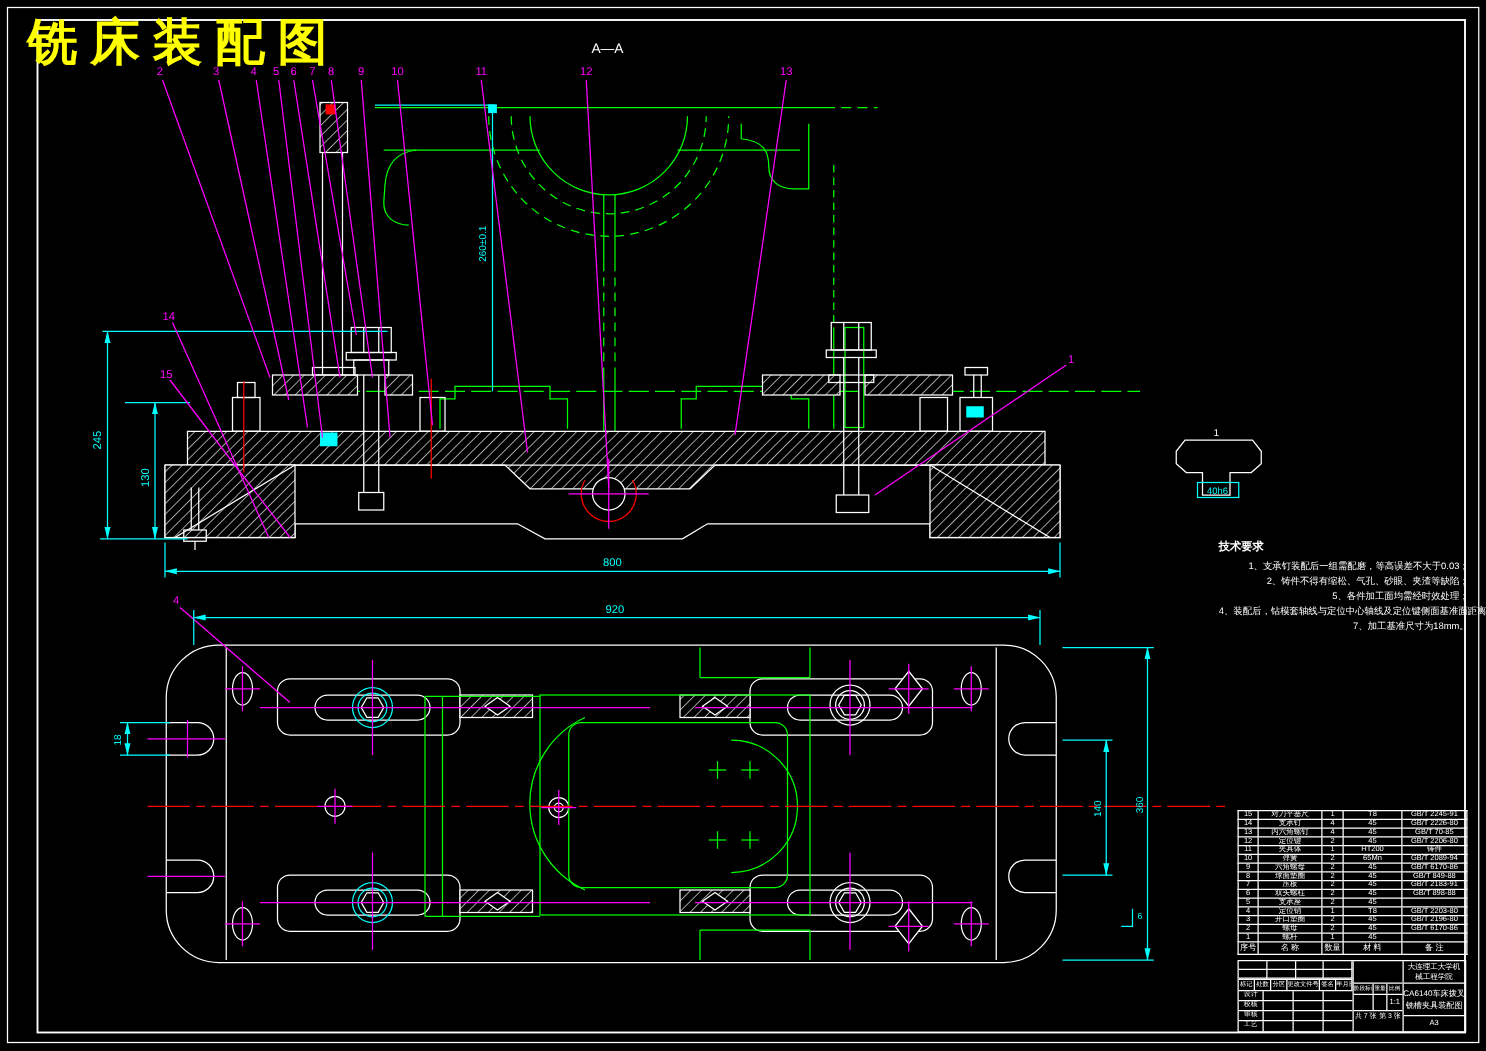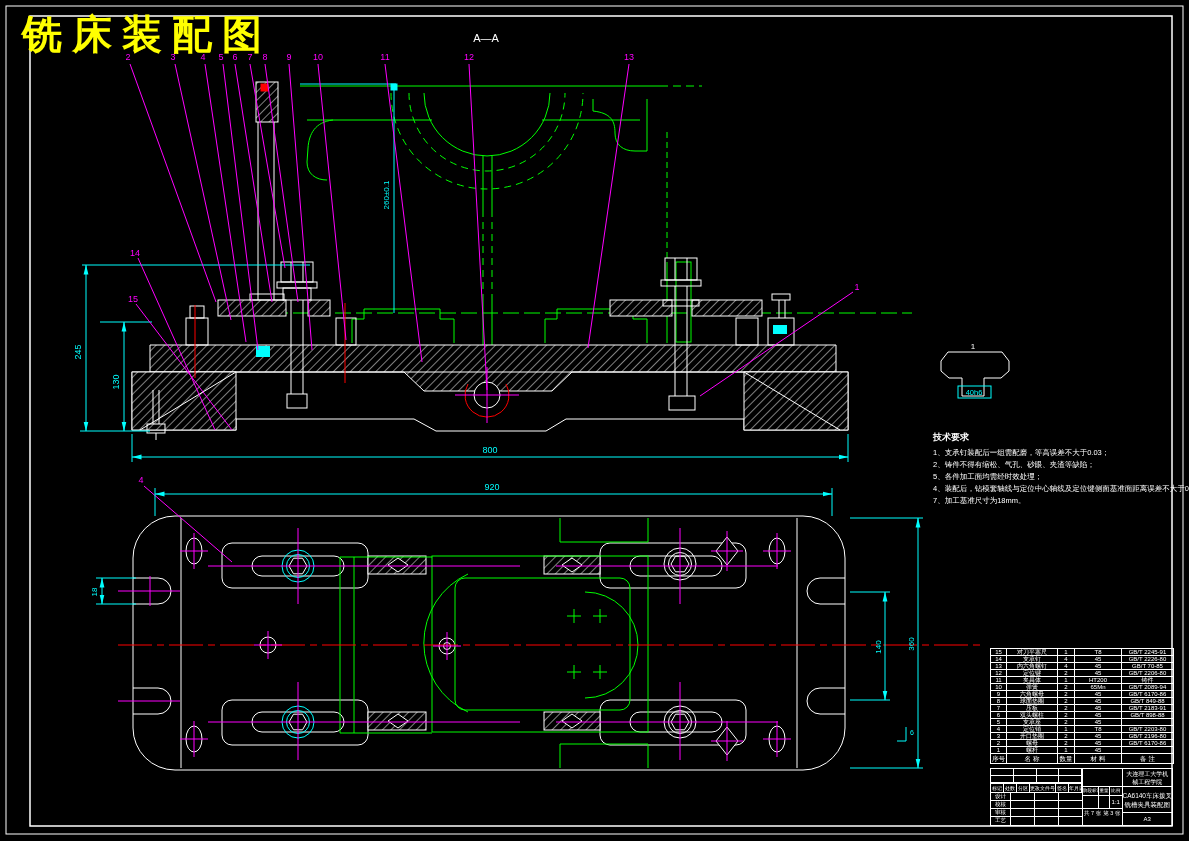--- a/index.html
+++ b/index.html
@@ -4,23 +4,23 @@
 <style>
   html,body{margin:0;padding:0;background:#000;}
   #sheet{position:relative;width:1189px;height:841px;background:#000;overflow:hidden;
          font-family:"Liberation Sans",sans-serif;}
   #drawing-title{position:absolute;left:22px;top:12px;color:#ffff00;font-size:40px;
          font-weight:bold;letter-spacing:10px;line-height:1.1;white-space:nowrap;
          font-family:"DejaVu Sans",sans-serif;}
   svg{position:absolute;left:0;top:0;}
   svg text{font-family:"Liberation Sans",sans-serif;}
   
-  #tech-notes{position:absolute;left:933px;top:431px;width:200px;color:#fff;}
+  #tech-notes{position:absolute;left:975px;top:431px;width:200px;color:#fff;}
   #tech-notes .nt{font-size:9px;font-weight:bold;margin-bottom:3px;}
-  #tech-notes .note-line{font-size:7.5px;line-height:12px;white-space:nowrap;}
+  #tech-notes .note-line{font-size:7.5px;line-height:12px;white-space:nowrap;text-align:right;}
   
   #parts-table{position:absolute;left:990px;top:648px;width:183px;border-collapse:collapse;
         table-layout:fixed;color:#fff;}
   #parts-table td,#parts-table th{border:1px solid #fff;font-size:6px;line-height:6px;
         height:6px;padding:0;text-align:center;font-weight:normal;overflow:hidden;white-space:nowrap;}
   #parts-table .hdr td{height:9px;font-size:6.5px;}
   
   #title-block{position:absolute;left:990px;top:768px;width:183px;height:58px;
         border:1px solid #fff;box-sizing:border-box;display:flex;color:#fff;}
   #title-block *{box-sizing:border-box;}

